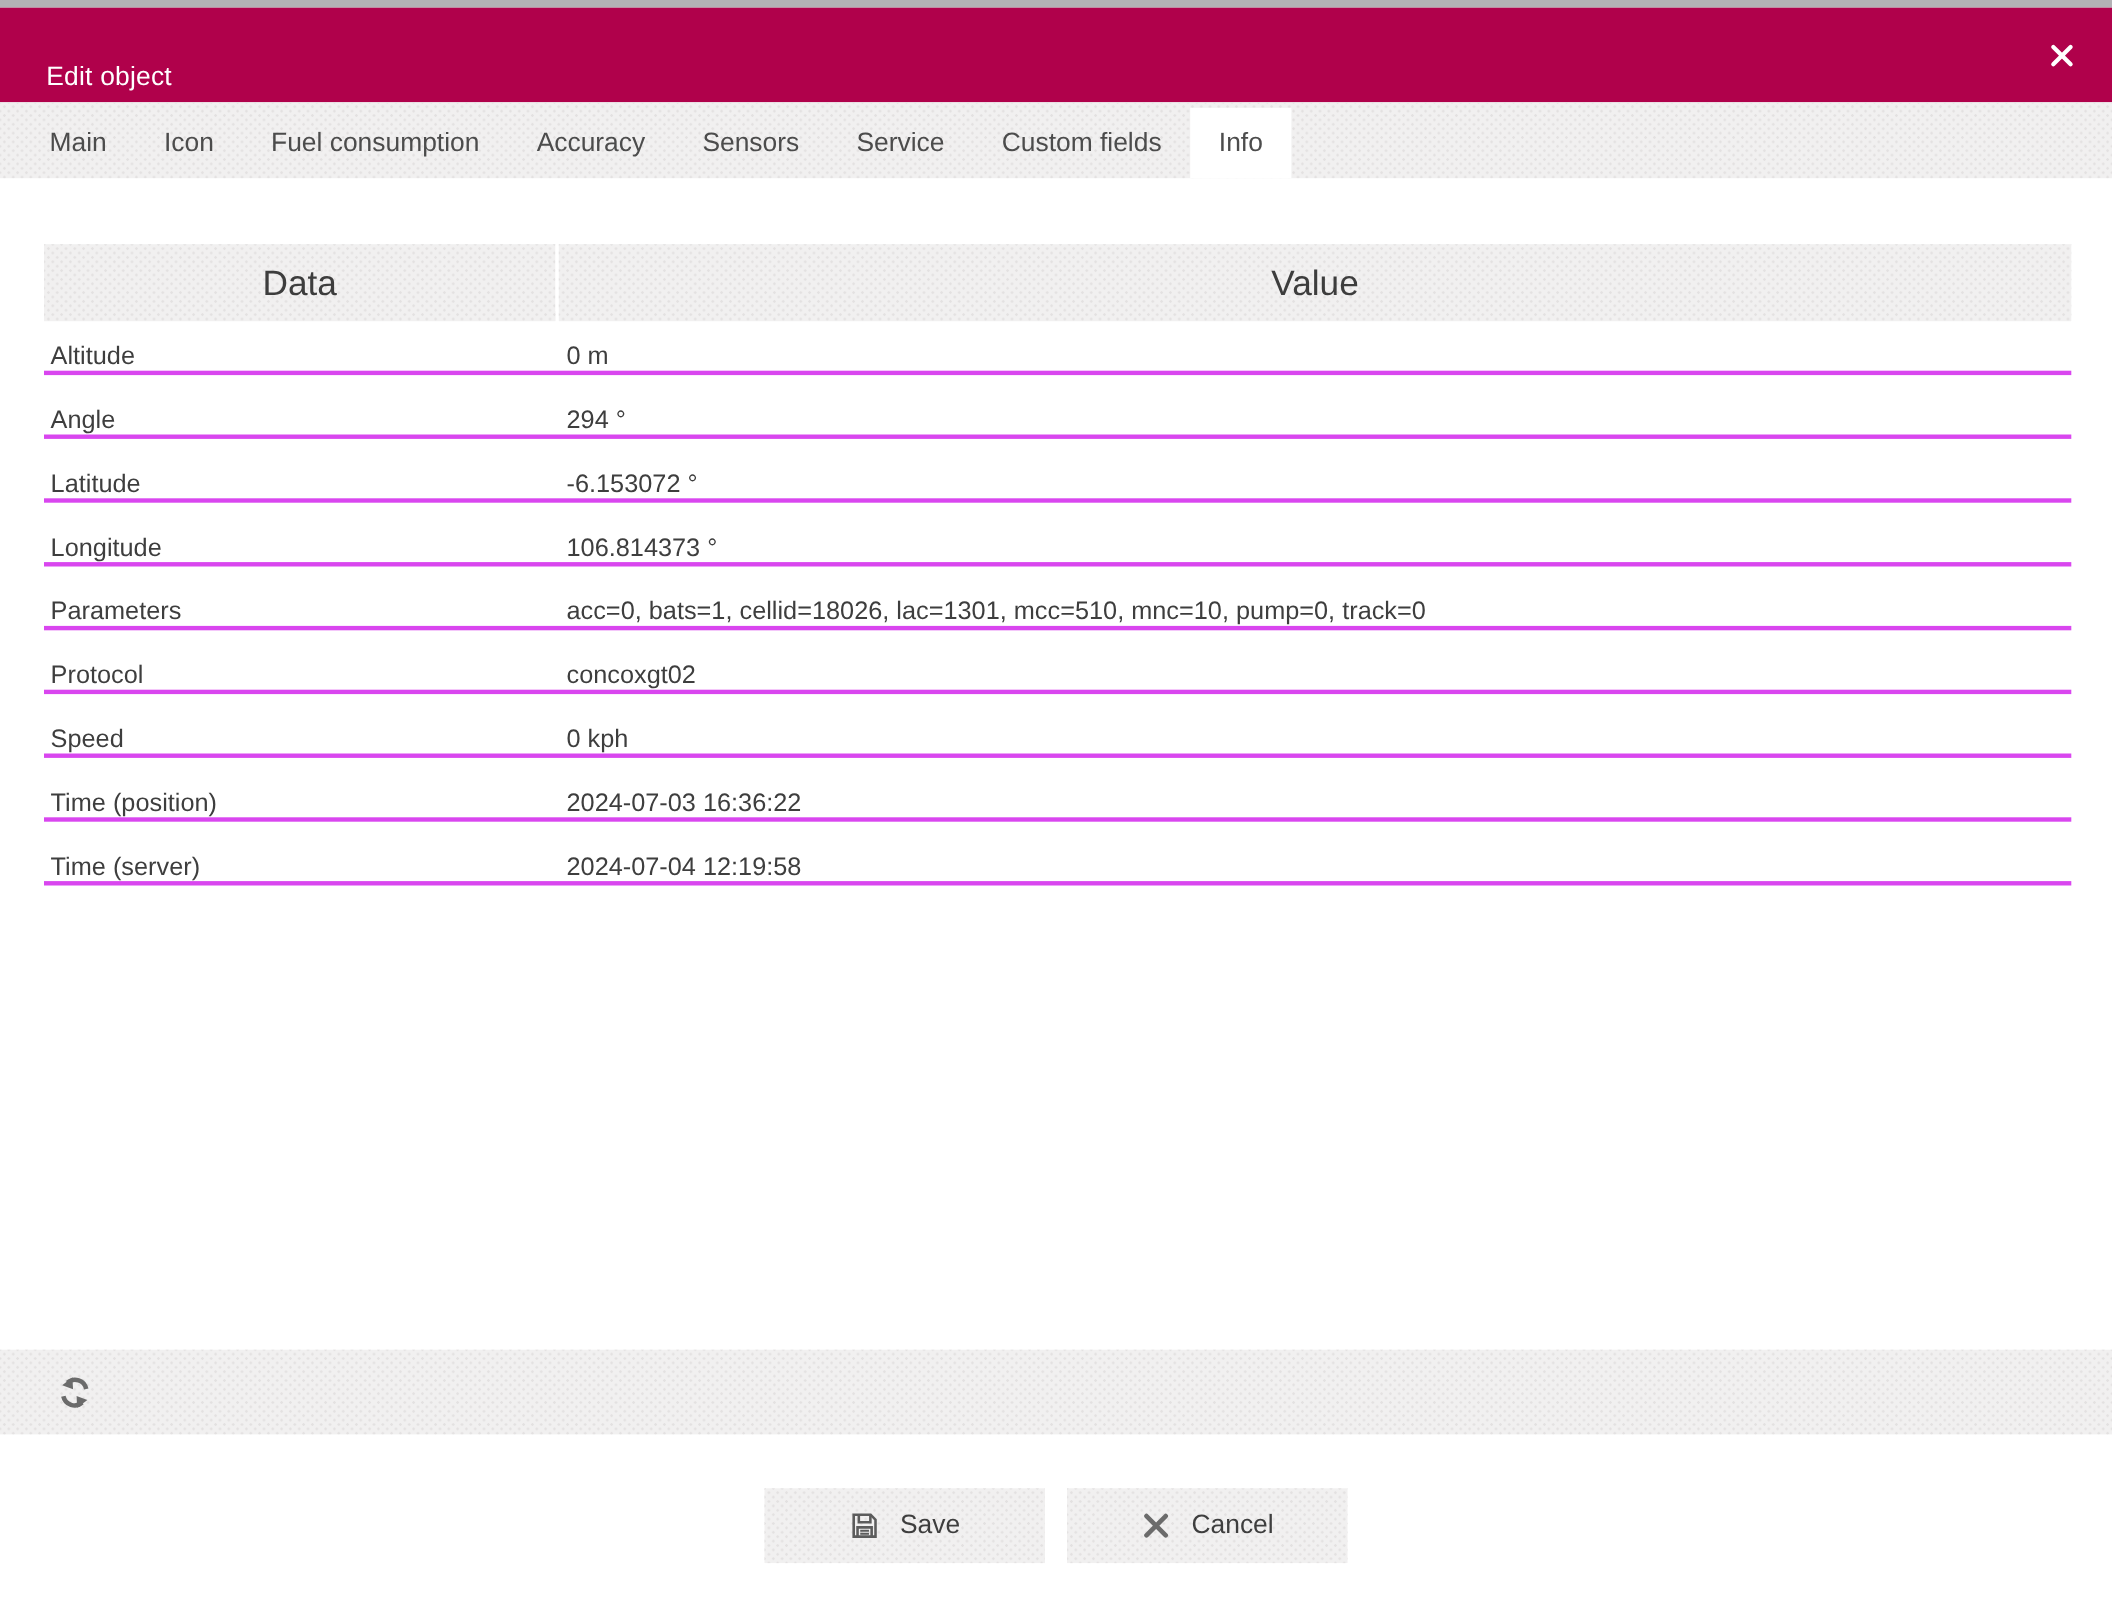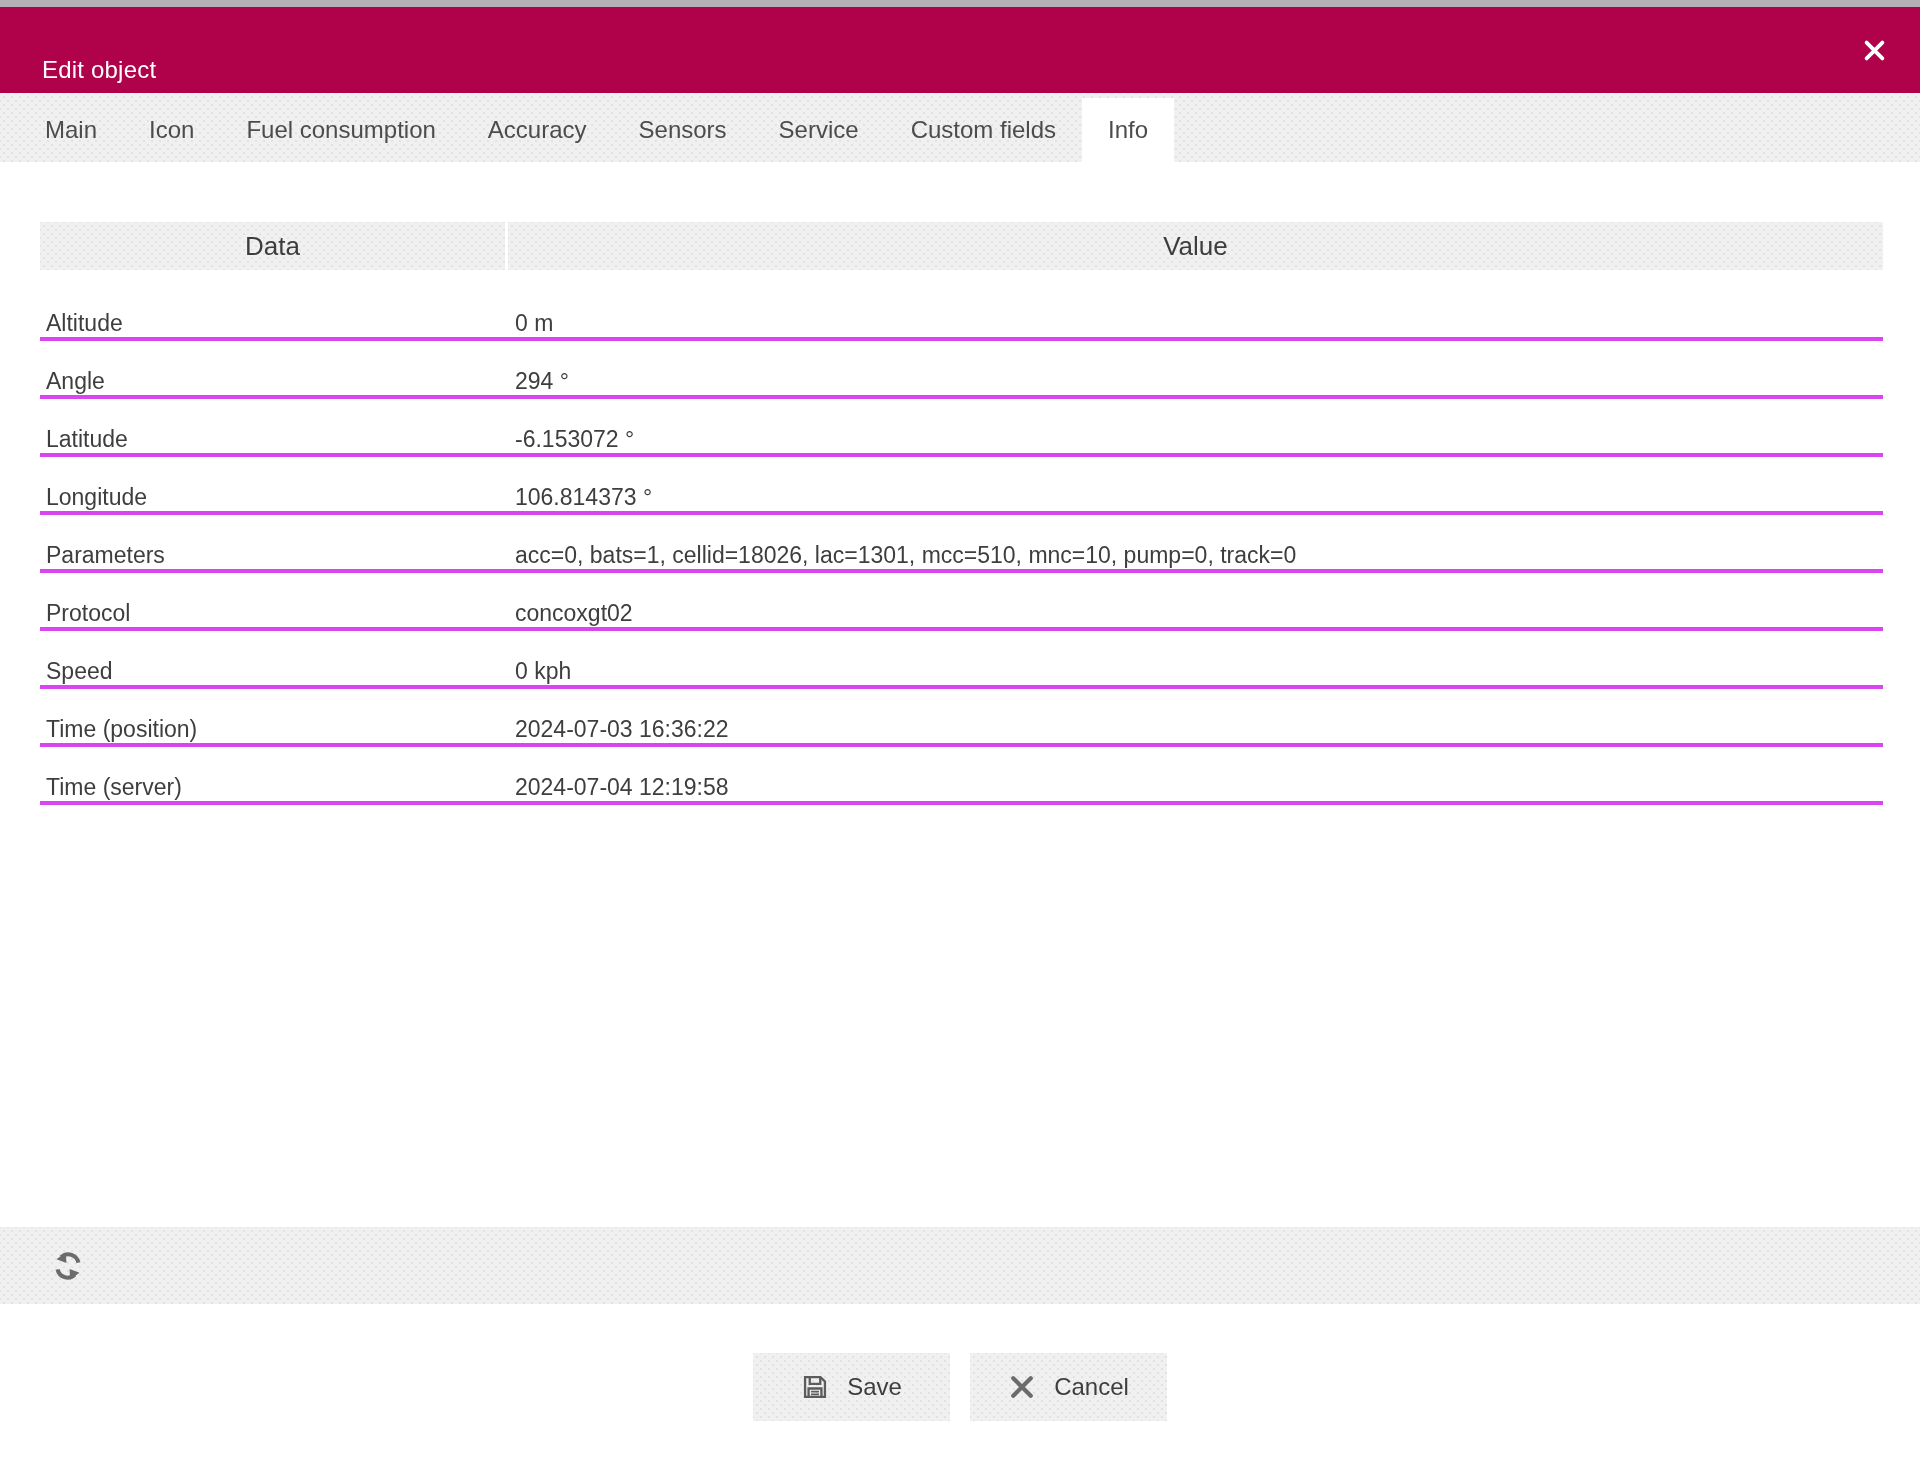--- a/index.html
+++ b/index.html
@@ -30,39 +30,39 @@
   .tab-bar { position:absolute; top:93px; left:0; width:1920px; height:69px;
              display:flex; align-items:flex-end; padding-left:19px; }
   .tab { height:64px; display:flex; align-items:center; padding:0 26px;
          font-size:24px; color:#4c4c4c; cursor:pointer; white-space:nowrap; }
   .tab.active { background:#ffffff;margin-top:14px; }
 
   
   .info-table { position:absolute; top:222px; left:40px; width:1843px; }
   .thead { display:flex; height:61px; }
   .th { display:flex; align-items:center; justify-content:center;
-        font-size:26px; color:#3d3d3d; height:48px; }
+        font-size:32px; color:#3d3d3d; height:70px; }
   .th-data  { width:465px; }
   .th-gap   { width:3px; background:#ffffff; }
   .th-value { flex:1; }
   .trow { display:flex; align-items:flex-end; height:58px;
           border-bottom:4px solid #d946ef; font-size:23px; color:#3e3e3e; }
   .td-label { width:468px; padding-left:6px; }
   .td-value { flex:1; padding-left:7px; white-space:nowrap; overflow:hidden; }
 
   
   .footer-bar { position:absolute; top:1227px; left:0; width:1920px; height:77px;
                 display:flex; align-items:center; padding-left:46px; }
   .refresh-btn { width:44px; height:44px; display:flex; align-items:center;
                  justify-content:center; background:transparent; border:none; cursor:pointer; }
 
   
   .actions { position:absolute; top:1353px; left:0; width:1920px;
              display:flex; justify-content:center; gap:20px; }
-  .action-btn { width:197px; height:68px; border:none; cursor:pointer;
+  .action-btn { width:255px; height:68px; border:none; cursor:pointer;
                 display:flex; align-items:center; justify-content:center; gap:18px;
                 font-size:24px; color:#3e3e3e; font-family:"Liberation Sans", sans-serif; }
   .icon { display:inline-flex; align-items:center; justify-content:center; }
 </style>
 </head>
 <body>
 
 <div class="stage">
 
   <div class="top-strip"></div>

